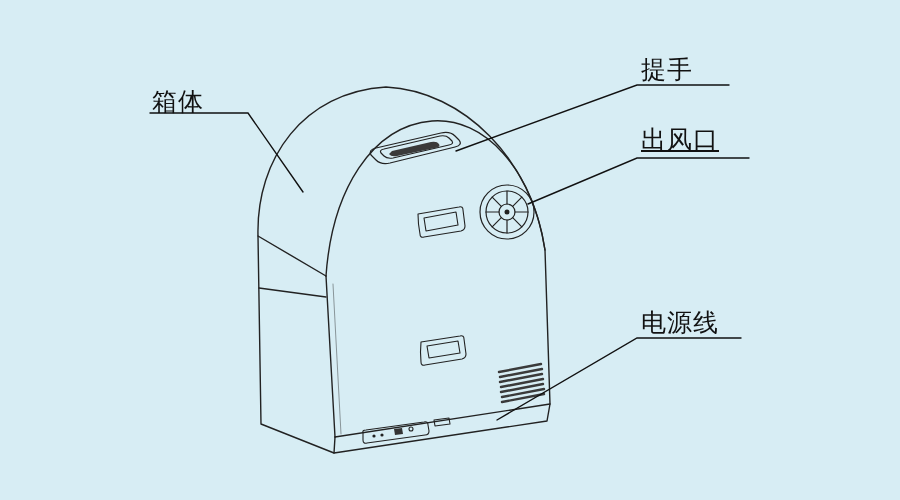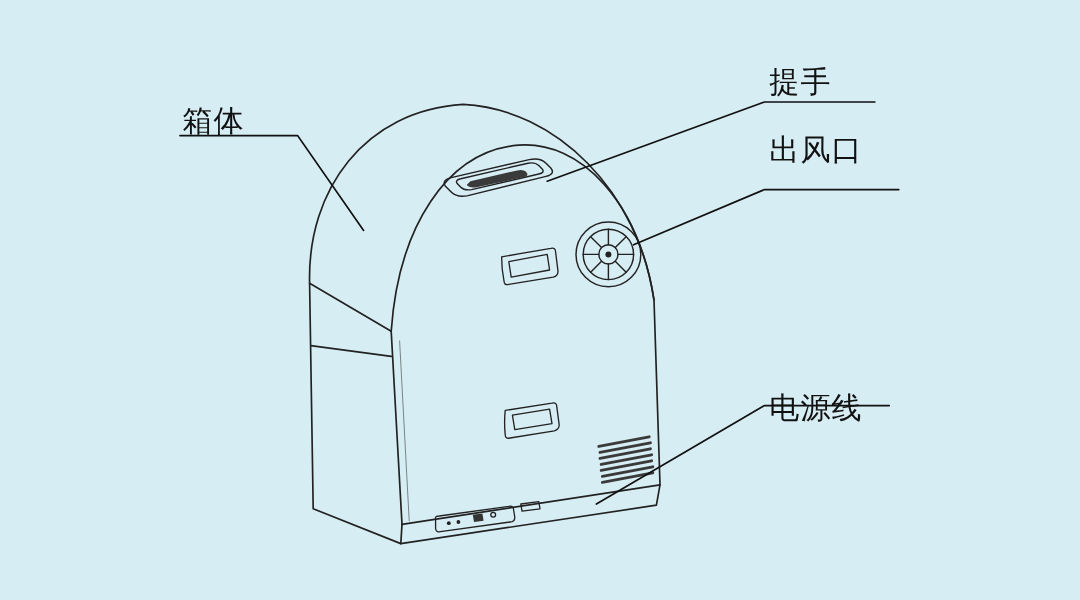--- a/index.html
+++ b/index.html
@@ -14,22 +14,22 @@
   .label {
     position:absolute;
     color:#111111;
     font-size:25px;
     letter-spacing:1px;
     white-space:nowrap;
     line-height:27px;
   }
   .label-cabinet    { left:152px; top:88px; }
   .label-handle     { left:641px; top:56px; }
-  .label-air-outlet { left:641px; top:112px; }
-  .label-power-cord { left:641px; top:327px; }
+  .label-air-outlet { left:641px; top:126px;text-decoration:underline; }
+  .label-power-cord { left:641px; top:309px; }
 </style>
 </head>
 <body>
 
 <div class="canvas">
 
   <svg class="drawing" width="900" height="500" viewBox="0 0 900 500">
 
     <g stroke="#222222" fill="none" stroke-width="1.4" stroke-linejoin="round" stroke-linecap="round">
 

